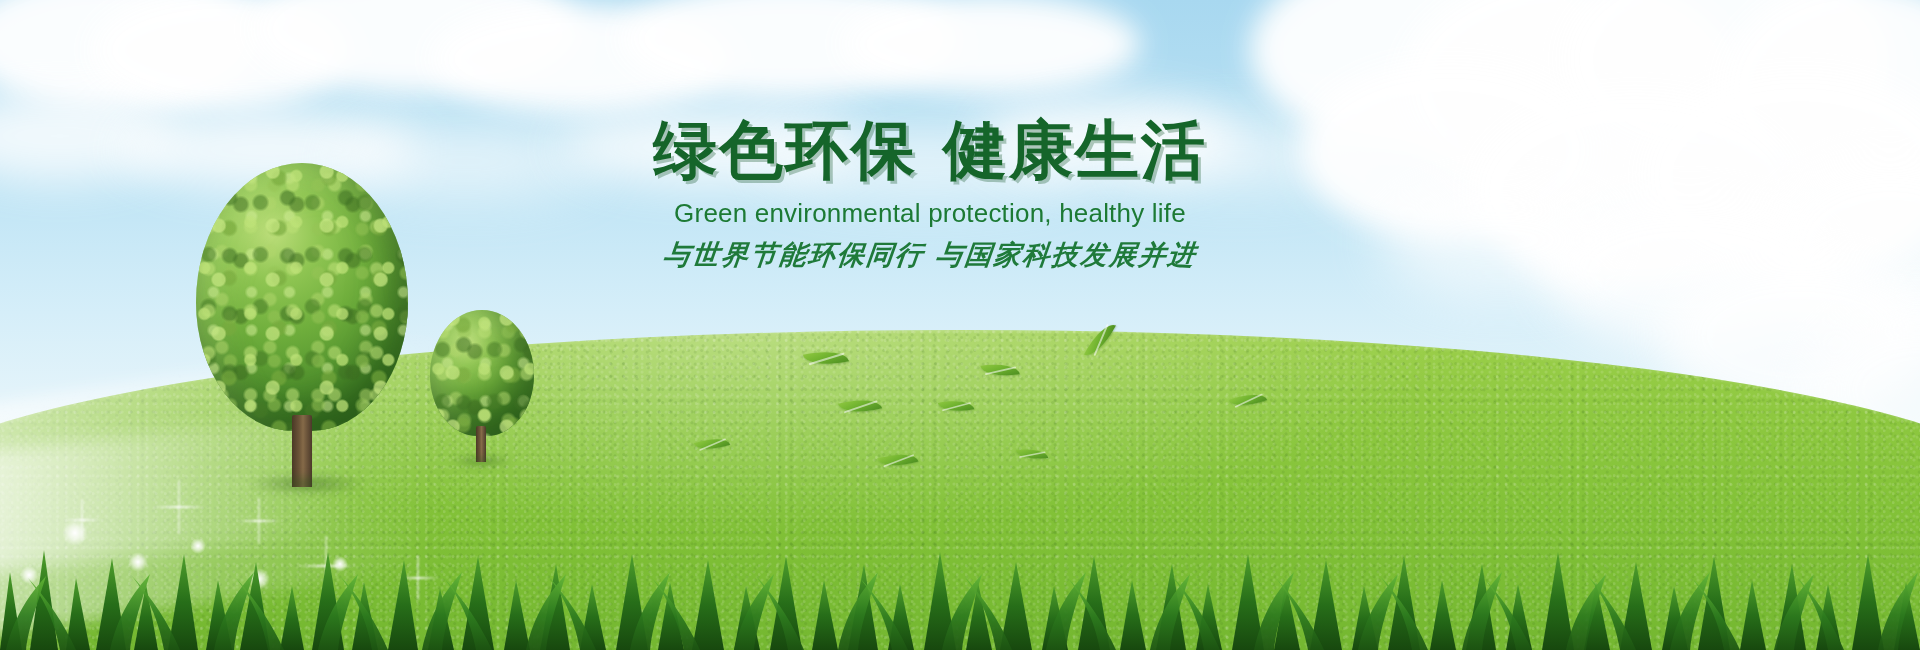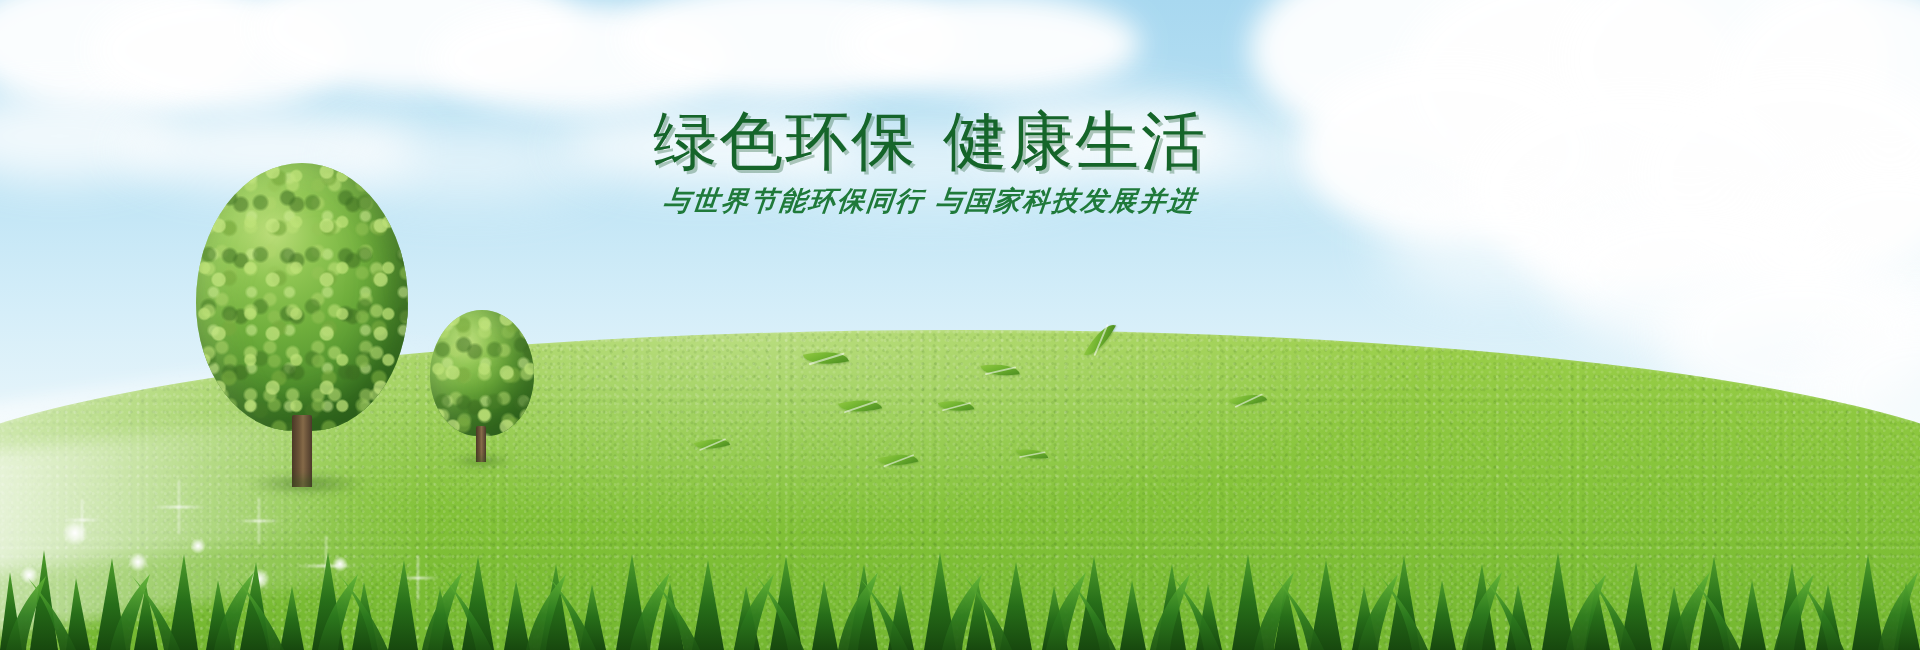--- a/index.html
+++ b/index.html
@@ -216,23 +216,23 @@
   .grass-band svg{display:block;width:100%;height:100%;}
 
   
   .text-block{
     position:absolute;
     left:620px;top:108px;
     width:620px;
     text-align:center;
   }
   .headline{
-    margin:0;
+    margin:9px;
     font-family:"DejaVu Sans","Liberation Sans",sans-serif;
-    font-weight:normal;
+    font-weight:bold;
     font-size:64px;
     line-height:1.05;
     letter-spacing:2px;
     color:#15652a;
     text-shadow:3px 3px 0 rgba(14,80,34,.30);
     white-space:nowrap;
   }
   .headline .gap{display:inline-block;width:26px;}
   .subtitle-en{
     margin:14px 0 0 0;
@@ -432,16 +432,17 @@
         <path d="M1724 112 C1718 80 1706 58 1692 40 C1712 62 1728 86 1740 112 Z"></path>
         <path d="M1774 112 C1782 76 1798 54 1814 36 C1804 68 1796 92 1794 112 Z"></path>
         <path d="M1828 112 C1822 78 1810 56 1796 38 C1816 60 1832 84 1844 112 Z"></path>
         <path d="M1878 112 C1886 74 1902 52 1918 34 C1908 66 1900 90 1898 112 Z"></path>
       </g>
     </svg>
   </div>
 
   <div class="text-block">
     <h1 class="headline"><span>绿色环保</span><span class="gap"></span><span>健康生活</span></h1>
+    <p class="subtitle-en">Green environmental protection, healthy life</p>
     <p class="subtitle-cn">与世界节能环保同行  与国家科技发展并进</p>
   </div>
 
 </div>
 
 </body></html>

